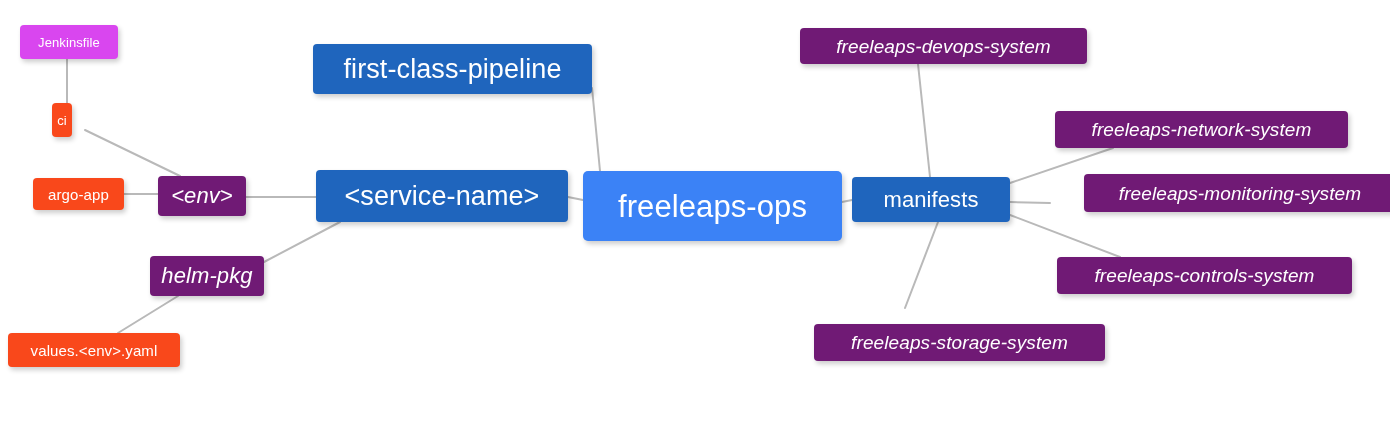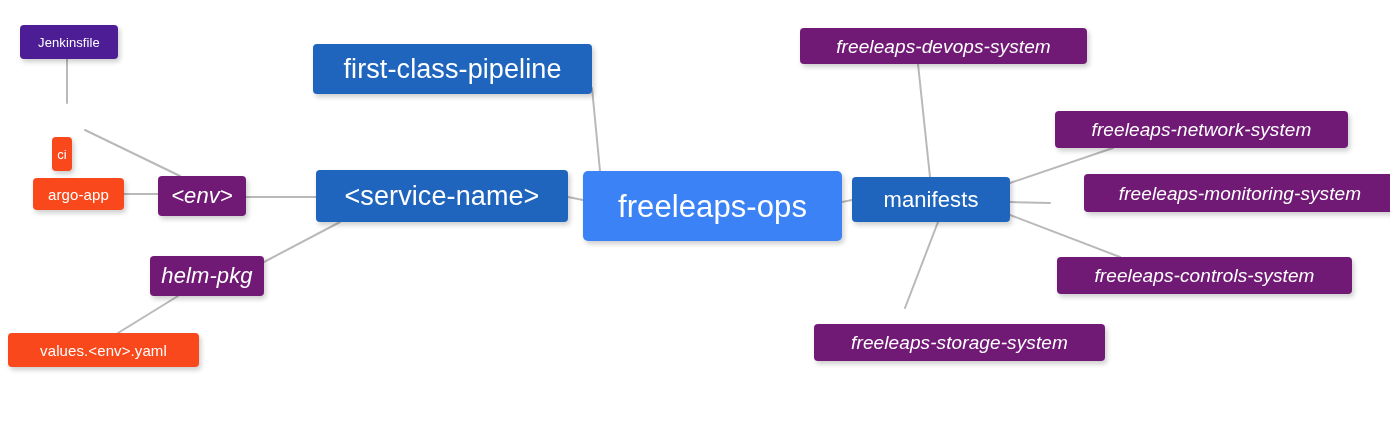--- a/index.html
+++ b/index.html
@@ -41,21 +41,21 @@
     line-height: 1;
     padding: 0 10px;
   }
   .node-root {
     background: #3b82f6;
     font-size: 31px;
     border-radius: 5px;
   }
   .node-blue   { background: #1f65bd; }
   .node-green  { background: #701a75; font-style: italic; }
-  .node-orange { background: #4c1d95; }
+  .node-orange { background: #d946ef; }
   .node-red    { background: #f9481b; }
 
   .sz-xl  { font-size: 31px; }
   .sz-lg  { font-size: 27px; }
   .sz-md  { font-size: 22px; }
   .sz-sm  { font-size: 19px; }
   .sz-xs  { font-size: 15px; }
   .sz-xxs { font-size: 13px; }
 </style>
 </head>
@@ -84,17 +84,17 @@
       <div class="node node-blue sz-lg" style="left: 313px; top: 44px; width: 279px; height: 50px;">first-class-pipeline</div>
       <div class="node node-blue sz-md" style="left: 852px; top: 177px; width: 158px; height: 45px;">manifests</div>
       <div class="node node-green sz-md" style="left: 158px; top: 176px; width: 88px; height: 40px;">&lt;env&gt;</div>
       <div class="node node-green sz-md" style="left: 150px; top: 256px; width: 114px; height: 40px;">helm-pkg</div>
       <div class="node node-green sz-sm" style="left: 800px; top: 28px; width: 287px; height: 36px;">freeleaps-devops-system</div>
       <div class="node node-green sz-sm" style="left: 1055px; top: 111px; width: 293px; height: 37px;">freeleaps-network-system</div>
       <div class="node node-green sz-sm" style="left: 1050px; top: 174px; width: 312px; height: 38px; margin-left: 34px;">freeleaps-monitoring-system</div>
       <div class="node node-green sz-sm" style="left: 1057px; top: 257px; width: 295px; height: 37px;">freeleaps-controls-system</div>
       <div class="node node-green sz-sm" style="left: 814px; top: 324px; width: 291px; height: 37px;">freeleaps-storage-system</div>
       <div class="node node-orange sz-xxs" style="left: 20px; top: 25px; width: 98px; height: 34px;">Jenkinsfile</div>
-      <div class="node node-red sz-xxs" style="left: 52px; top: 103px; width: 17px; height: 34px; margin-top: 34px;">ci</div>
+      <div class="node node-red sz-xxs" style="left: 52px; top: 103px; width: 17px; height: 34px;">ci</div>
       <div class="node node-red sz-xs" style="left: 33px; top: 178px; width: 91px; height: 32px;">argo-app</div>
-      <div class="node node-red sz-xs" style="left: 8px; top: 333px; width: 191px; height: 34px;">values.&lt;env&gt;.yaml</div>
+      <div class="node node-red sz-xs" style="left: 8px; top: 333px; width: 172px; height: 34px;">values.&lt;env&gt;.yaml</div>
     </div>
 </div>
 
 </body></html>

